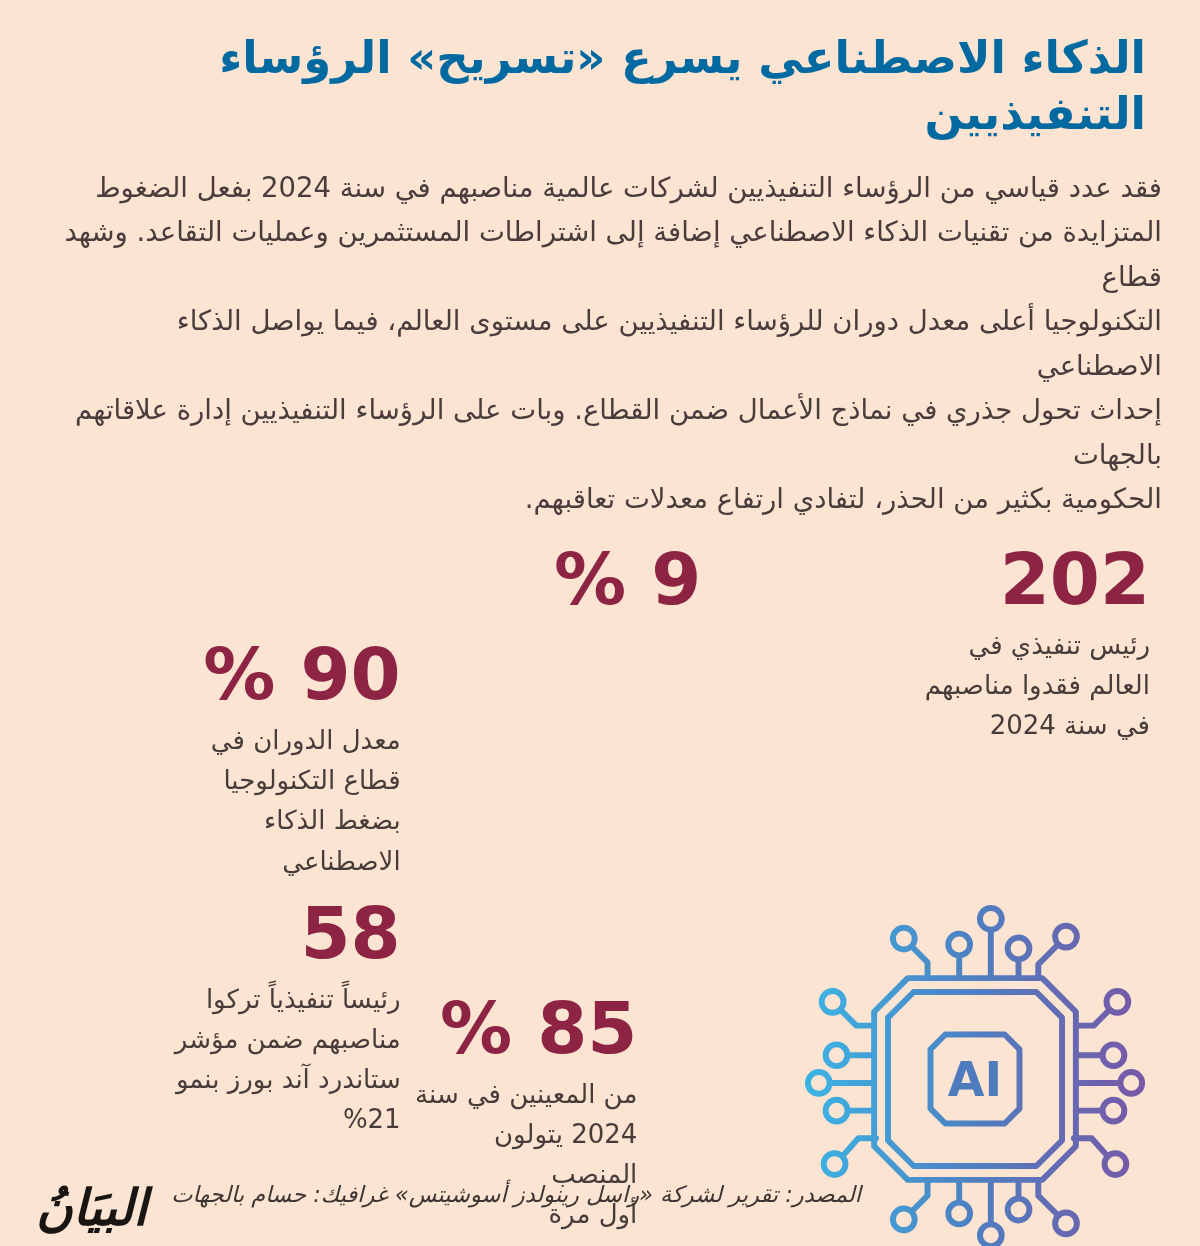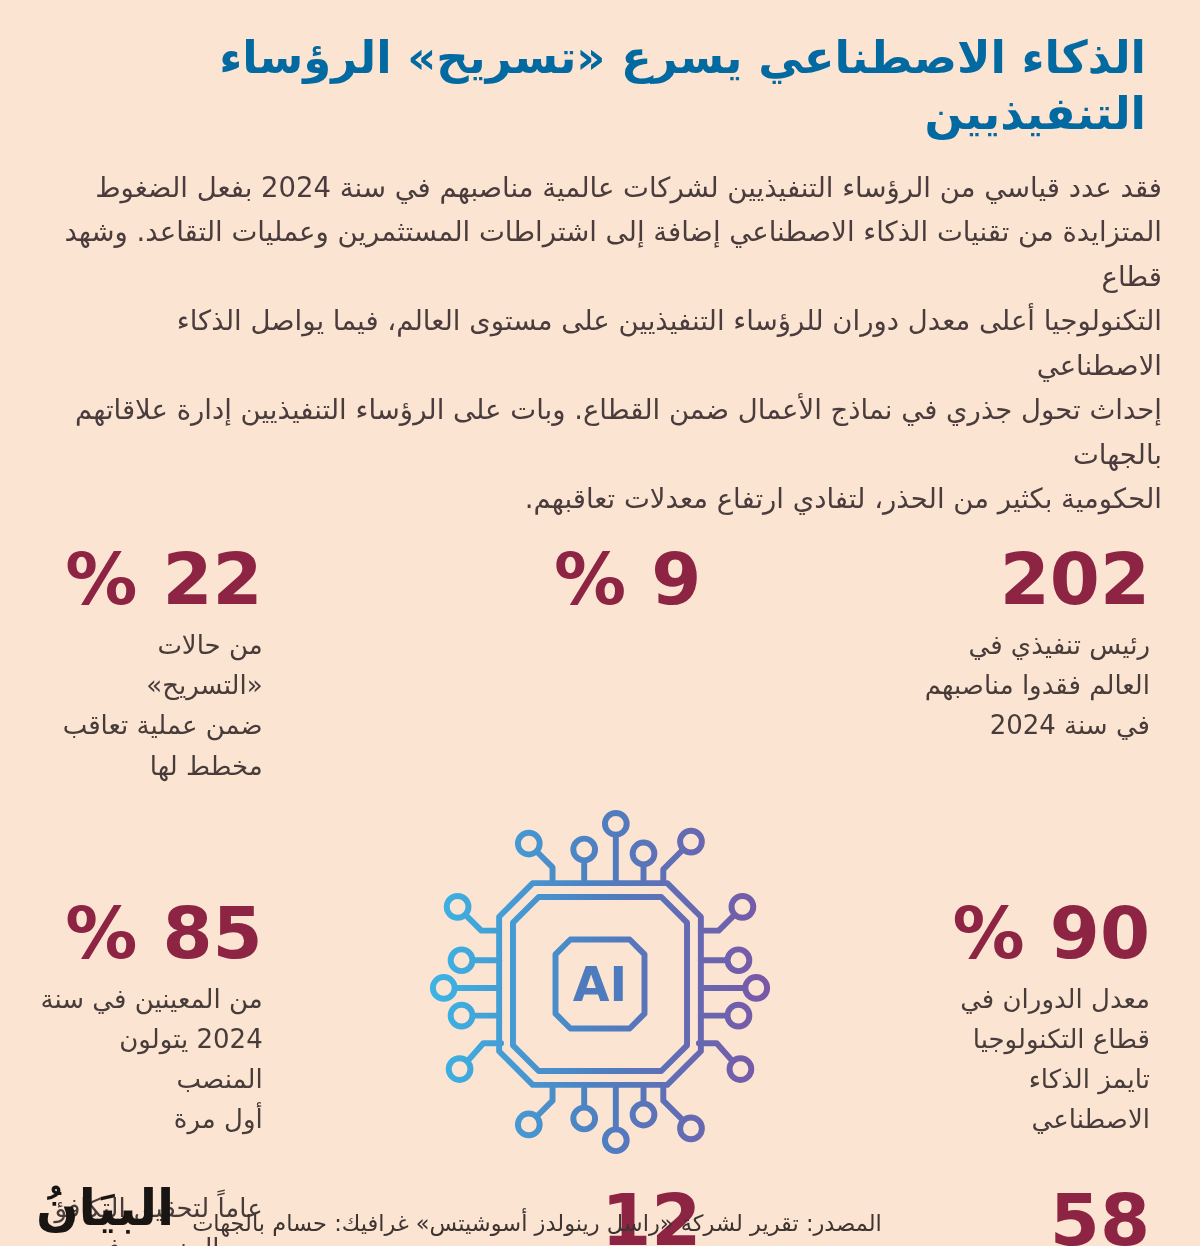--- a/index.html
+++ b/index.html
@@ -60,23 +60,24 @@
     display:flex;
     align-items:center;
     justify-content:center;
     direction:ltr;
   }
   .footer{
     position:absolute;
     left:36px;
     bottom:10px;
     display:flex;
-    align-items:flex-end;
+    align-items:flex-start;
     direction:ltr;
-    gap:18px;
+    gap:24px;
+    font-style:italic;
   }
   .logo{
     font-size:50px;
     font-weight:bold;
     color:#191513;
     line-height:1.1;
     letter-spacing:-1px;
   }
   .source{
     font-size:22.5px;
@@ -101,32 +102,26 @@
 
     <div class="cell pr-r">
       <div class="stat-value">202</div>
       <div class="stat-caption">رئيس تنفيذي في
 العالم فقدوا مناصبهم
 في سنة 2024</div>
     </div>
     <div class="cell pr-m">
       <div class="stat-value">% 9</div>
     </div>
-    <div class="cell pr-l">
-      <div class="stat-value">% 22</div>
-      <div class="stat-caption">من حالات «التسريح»
-ضمن عملية تعاقب
-مخطط لها</div>
-    </div>
 
     <div class="cell pr-r v-pad">
       <div class="stat-value">% 90</div>
       <div class="stat-caption">معدل الدوران في
 قطاع التكنولوجيا
-تايمز الذكاء
+بضغط الذكاء
 الاصطناعي</div>
     </div>
     <div class="cell chip-cell">
       <svg width="356" height="356" viewBox="0 0 360 360" fill="none" xmlns="http://www.w3.org/2000/svg">
         <defs>
           <linearGradient id="chipGrad" gradientUnits="userSpaceOnUse" x1="0" y1="180" x2="360" y2="180">
             <stop offset="0" stop-color="#3bb7e6"></stop>
             <stop offset="0.5" stop-color="#4e7fc1"></stop>
             <stop offset="1" stop-color="#7b55a5"></stop>
           </linearGradient>

